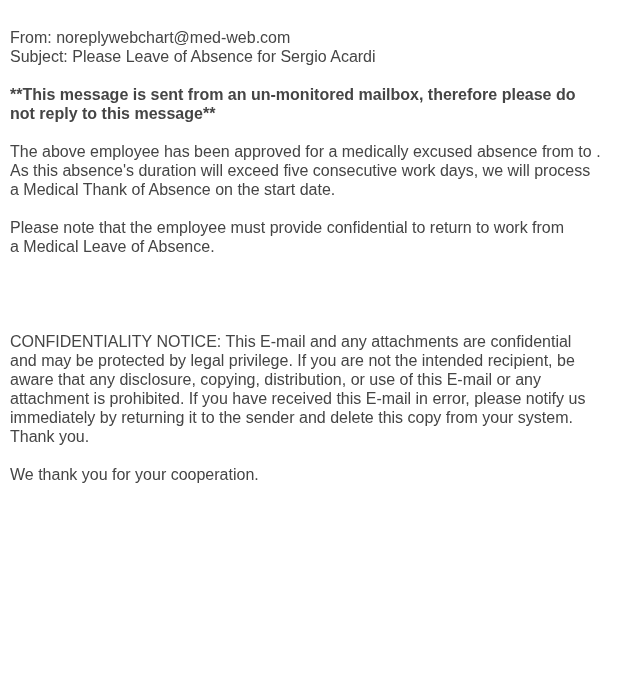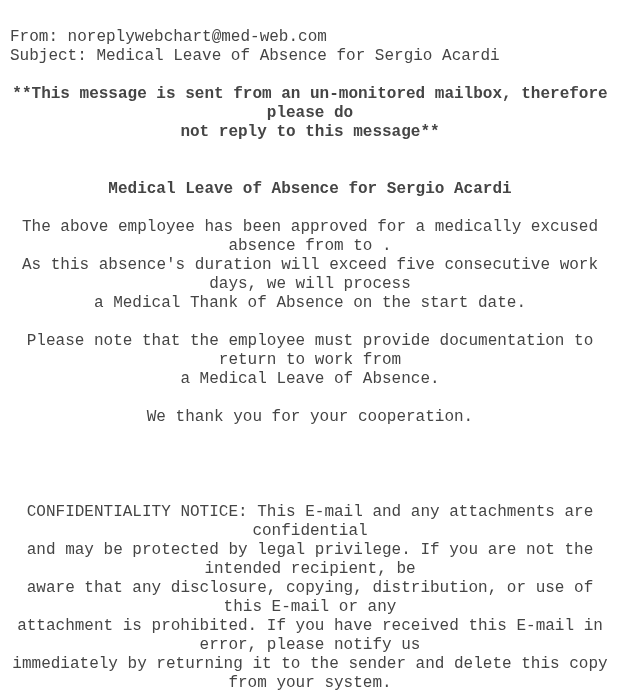--- a/index.html
+++ b/index.html
@@ -8,70 +8,68 @@
     background: #ffffff;
   }
   .email-page {
     position: relative;
     width: 618px;
     height: 693px;
     box-sizing: border-box;
     padding: 28px 8px 0 10px;
     overflow: hidden;
     background: #ffffff;
-    font-family: Liberation Mono, monospace;
+    font-family: Liberation Sans, sans-serif;
     font-size: 16px;
     line-height: 19px;
     color: #454545;
     -webkit-font-smoothing: antialiased;
   }
   .hdr-line {
     white-space: pre-line;
   }
   .para {
     margin: 19px 0 0 0;
     white-space: pre-line;
-    text-align: center;
   }
   .para.bold {
     font-weight: bold;
   }
   .para.title {
     margin-top: 38px;
   }
   .para.confidentiality {
     margin-top: 76px;
   }
 </style>
 </head>
 <body>
 
 <div class="email-page">
 
   <div>
     <div class="hdr-line">From: noreplywebchart@med-web.com</div>
-    <div class="hdr-line">Subject: Medical Leave of Absence for Sergio Acardi</div>
+    <div class="hdr-line">Subject: Please Leave of Absence for Sergio Acardi</div>
   </div>
 
   <p class="para bold">**This message is sent from an un-monitored mailbox, therefore please do
 not reply to this message**</p>
 
-  <p class="para bold title">Medical Leave of Absence for Sergio Acardi</p>
 
 
   <p class="para">The above employee has been approved for a medically excused absence from to .
 As this absence's duration will exceed five consecutive work days, we will process
 a Medical Thank of Absence on the start date.</p>
 
-  <p class="para">Please note that the employee must provide documentation to return to work from
+  <p class="para">Please note that the employee must provide confidential to return to work from
 a Medical Leave of Absence.</p>
 
-
-  <p class="para">We thank you for your cooperation.</p>
 
   <p class="para confidentiality">CONFIDENTIALITY NOTICE: This E-mail and any attachments are confidential
 and may be protected by legal privilege. If you are not the intended recipient, be
 aware that any disclosure, copying, distribution, or use of this E-mail or any
 attachment is prohibited. If you have received this E-mail in error, please notify us
 immediately by returning it to the sender and delete this copy from your system.
 Thank you.</p>
 
+  <p class="para">We thank you for your cooperation.</p>
+
 </div>
 
 </body></html>

